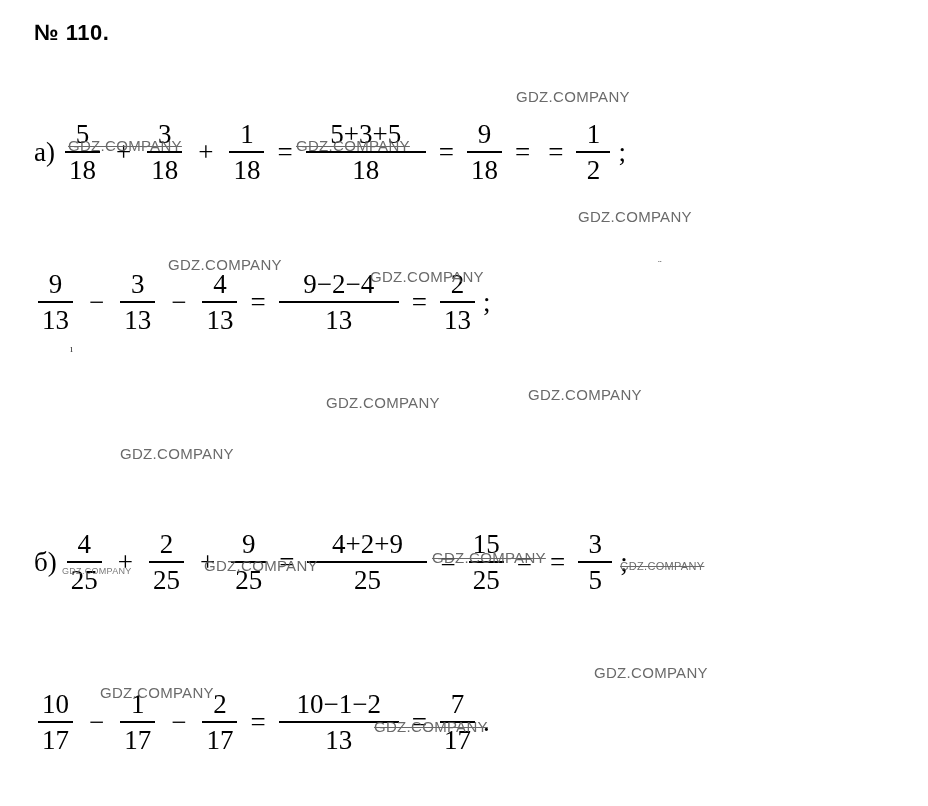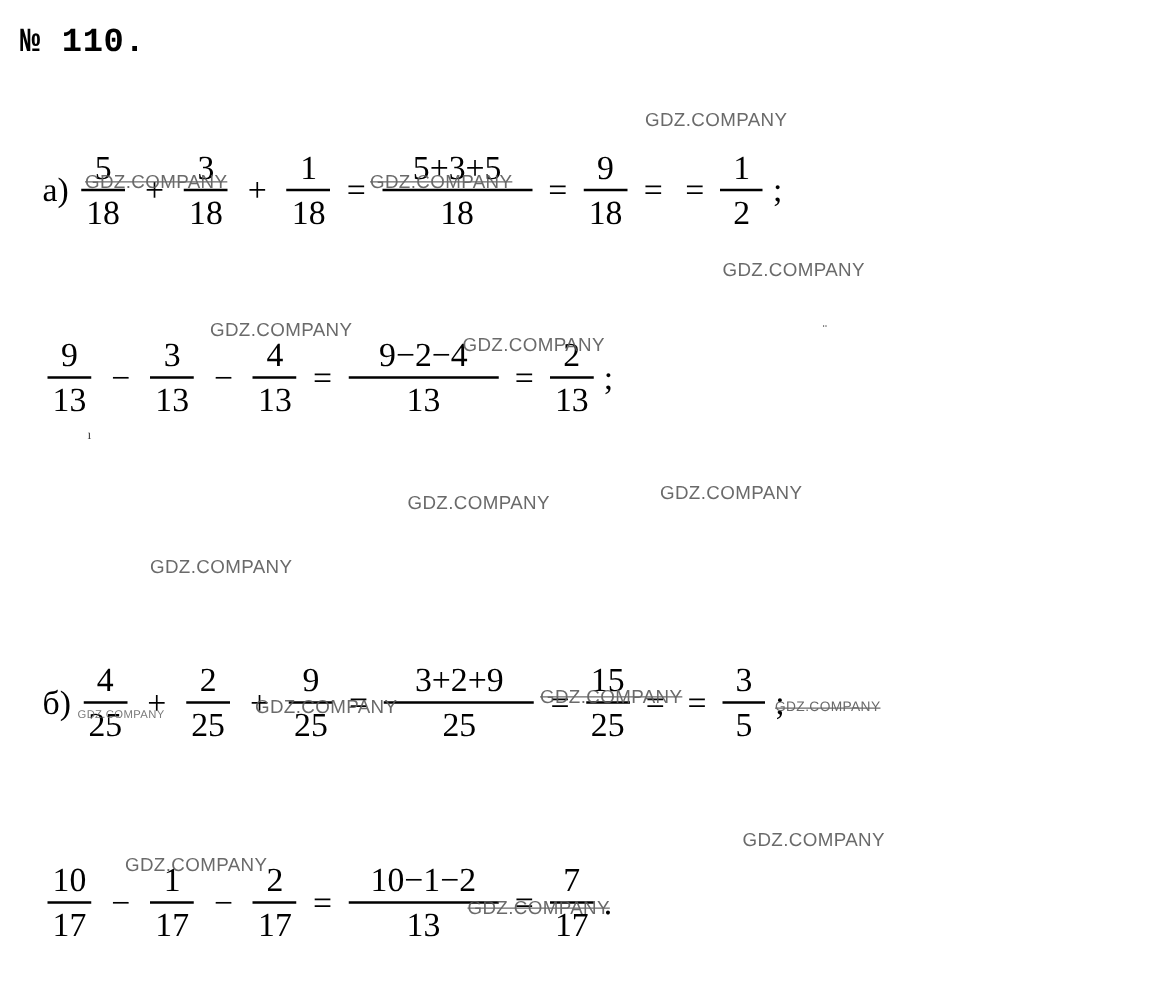--- a/index.html
+++ b/index.html
@@ -15,25 +15,25 @@
     color: #000000;
     overflow: hidden;
   }
   .page {
     position: relative;
     width: 928px;
     height: 806px;
   }
   .title {
     position: absolute;
-    left: 16px;
+    left: 34px;
     top: 20px;
-    font-family: Liberation Mono, monospace;
+    font-family: Liberation Sans, sans-serif;
     font-weight: bold;
-    font-size: 27px;
+    font-size: 22px;
     letter-spacing: 0.5px;
   }
   
   .mathline {
     position: absolute;
     display: flex;
     align-items: center;
     font-family: "Liberation Serif", serif;
     font-size: 27px;
     white-space: nowrap;
@@ -246,21 +246,21 @@
 
     <span class="frac">
       <span class="num">9</span>
       <span class="bar"></span>
       <span class="den">25</span>
     </span>
 
     <span class="op tight">=</span>
 
     <span class="frac wide">
-      <span class="num">3+2+9</span>
+      <span class="num">4+2+9</span>
       <span class="bar"></span>
       <span class="den">25</span>
     </span>
 
     <span class="op tight">=</span>
 
     <span class="frac">
       <span class="num">15</span>
       <span class="bar"></span>
       <span class="den">25</span>

